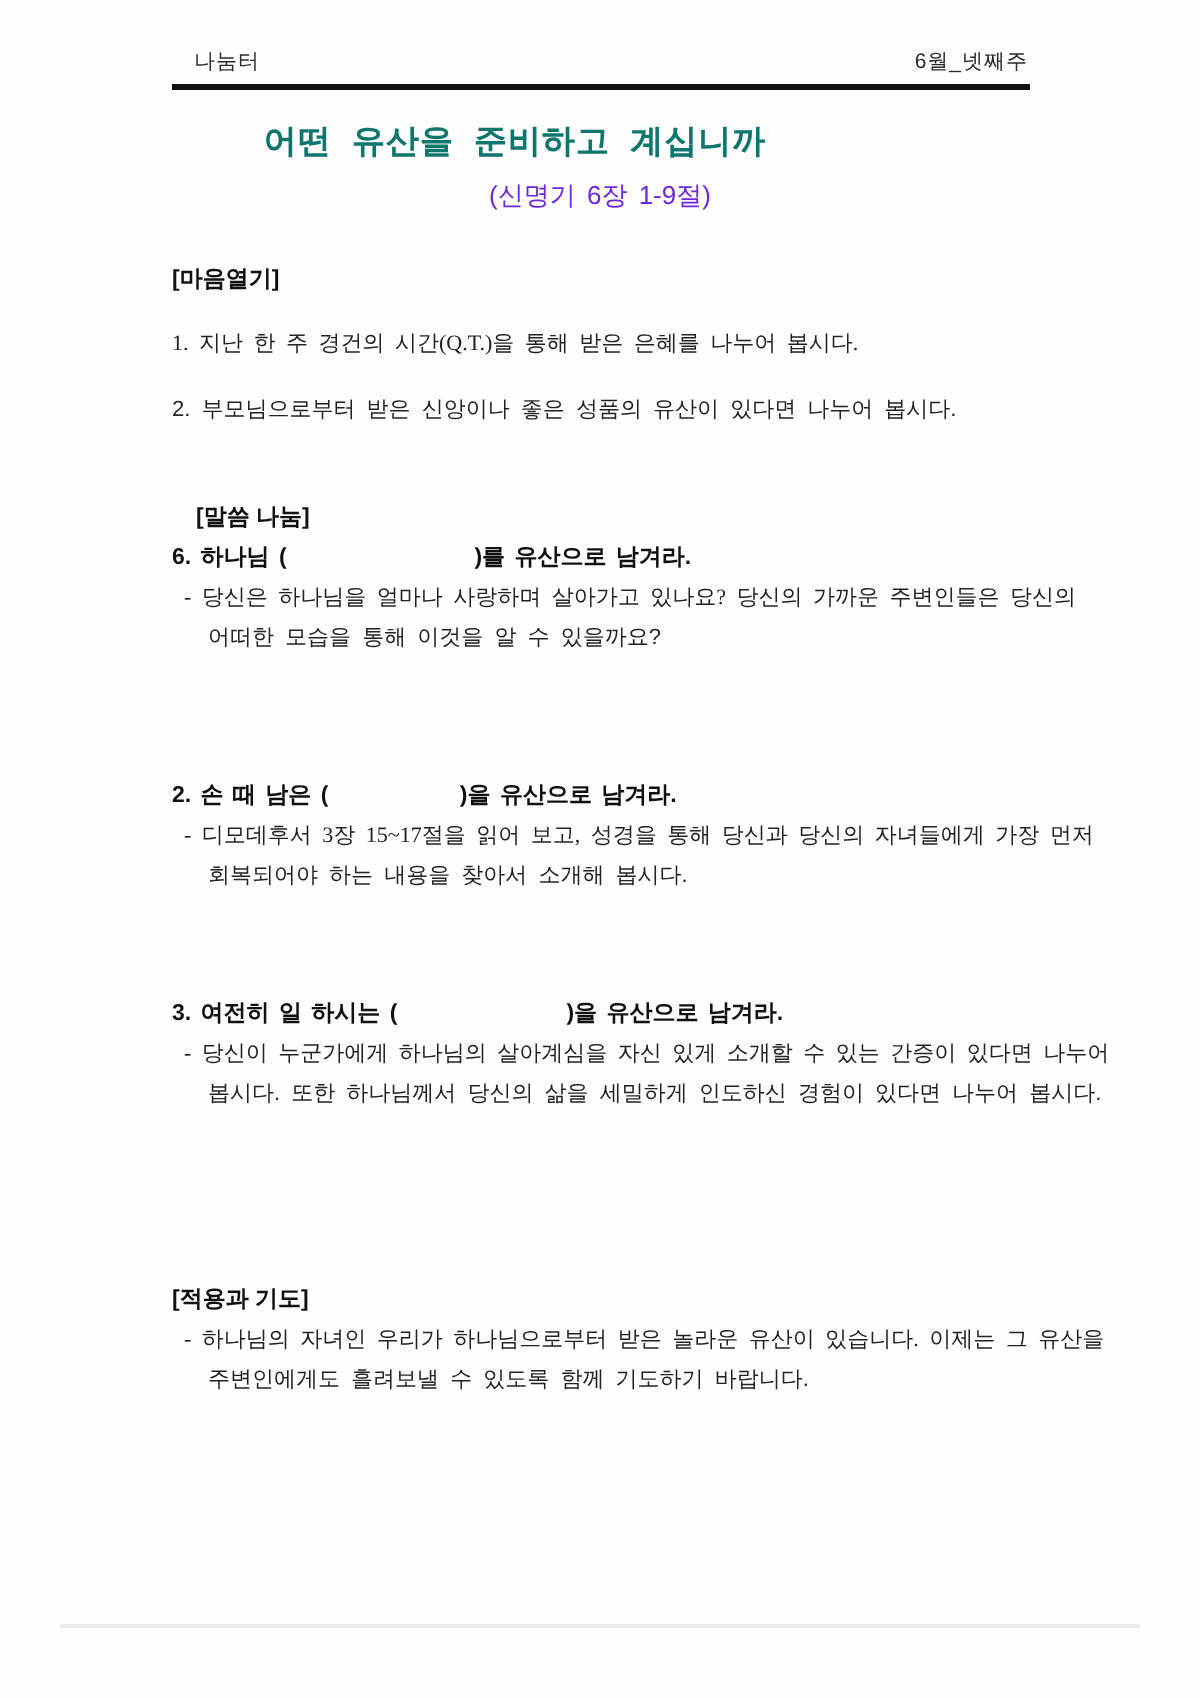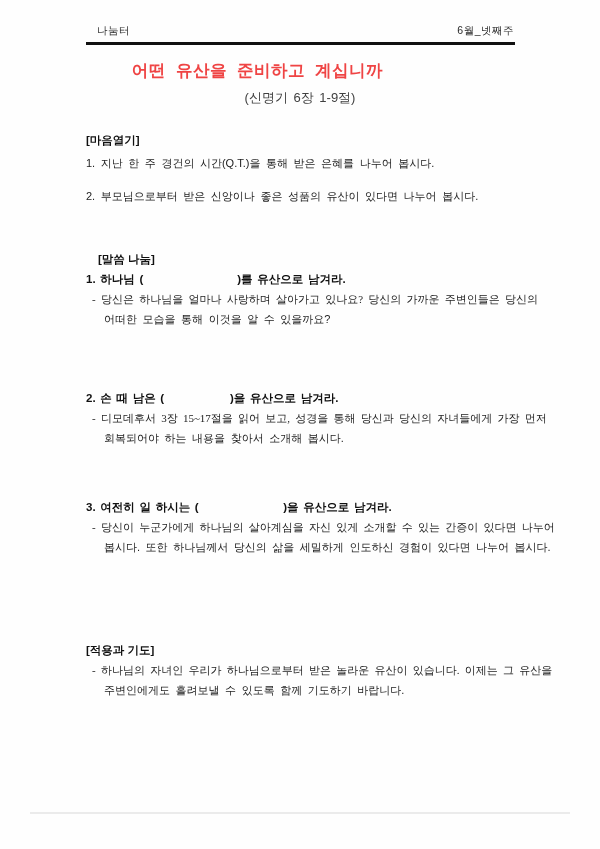--- a/index.html
+++ b/index.html
@@ -45,31 +45,31 @@
   .title {
     position: absolute;
     left: 0;
     top: 60px;
     width: 515px;
     text-align: center;
     font-size: 16.5px;
     font-weight: 700;
     letter-spacing: 0.5px;
     word-spacing: 5px;
-    color: #ef4444;
+    color: #0f766e;
   }
   .subtitle {
     position: absolute;
     left: 0;
     top: 89px;
     width: 600px;
     text-align: center;
     font-size: 13px;
     word-spacing: 2px;
-    color: #404040;
+    color: #6d28d9;
   }
   
   .sec {
     position: absolute;
     left: 86px;
     width: 460px;
   }
   .sec-heading {
     font-size: 11.5px;
     font-weight: 700;
@@ -87,21 +87,21 @@
   }
   .body-line {
     font-size: 11px;
     line-height: 20px;
     white-space: pre;
     word-spacing: 2.5px;
     color: #222222;
   }
   .dash-line   { padding-left: 6px; font-family: Liberation Serif, serif;  }
   .cont-line   { padding-left: 18px; }
-  .gap-sm { margin-top: 3px; }
+  .gap-sm { margin-top: 12px; font-family: Liberation Serif, serif; }
   .gap-md { margin-top: 13px; }
   .footer-rule {
     position: absolute;
     left: 30px;
     top: 812px;
     width: 540px;
     height: 2px;
     background: #ebebeb;
   }
 </style>
@@ -121,21 +121,21 @@
     <div class="sec-heading">[마음열기]</div>
     <div class="body-line gap-sm">1. 지난 한 주 경건의 시간(Q.T.)을 통해 받은 은혜를 나누어 봅시다.</div>
     <div class="body-line gap-md">2. 부모님으로부터 받은 신앙이나 좋은 성품의 유산이 있다면 나누어 봅시다.</div>
   </div>
 
   <div class="sec" style="top:249px;margin-left:12px;">
     <div class="sec-heading">[말씀 나눔]</div>
   </div>
 
   <div class="sec" style="top:269px;">
-    <div class="statement">1. 하나님 (                    )를 유산으로 남겨라.</div>
+    <div class="statement">6. 하나님 (                    )를 유산으로 남겨라.</div>
     <div class="body-line dash-line">- 당신은 하나님을 얼마나 사랑하며 살아가고 있나요? 당신의 가까운 주변인들은 당신의</div>
     <div class="body-line cont-line">어떠한 모습을 통해 이것을 알 수 있을까요?</div>
   </div>
 
   <div class="sec" style="top:388px;">
     <div class="statement">2. 손 때 남은 (              )을 유산으로 남겨라.</div>
     <div class="body-line dash-line">- 디모데후서 3장 15~17절을 읽어 보고, 성경을 통해 당신과 당신의 자녀들에게 가장 먼저</div>
     <div class="body-line cont-line">회복되어야 하는 내용을 찾아서 소개해 봅시다.</div>
   </div>
 

